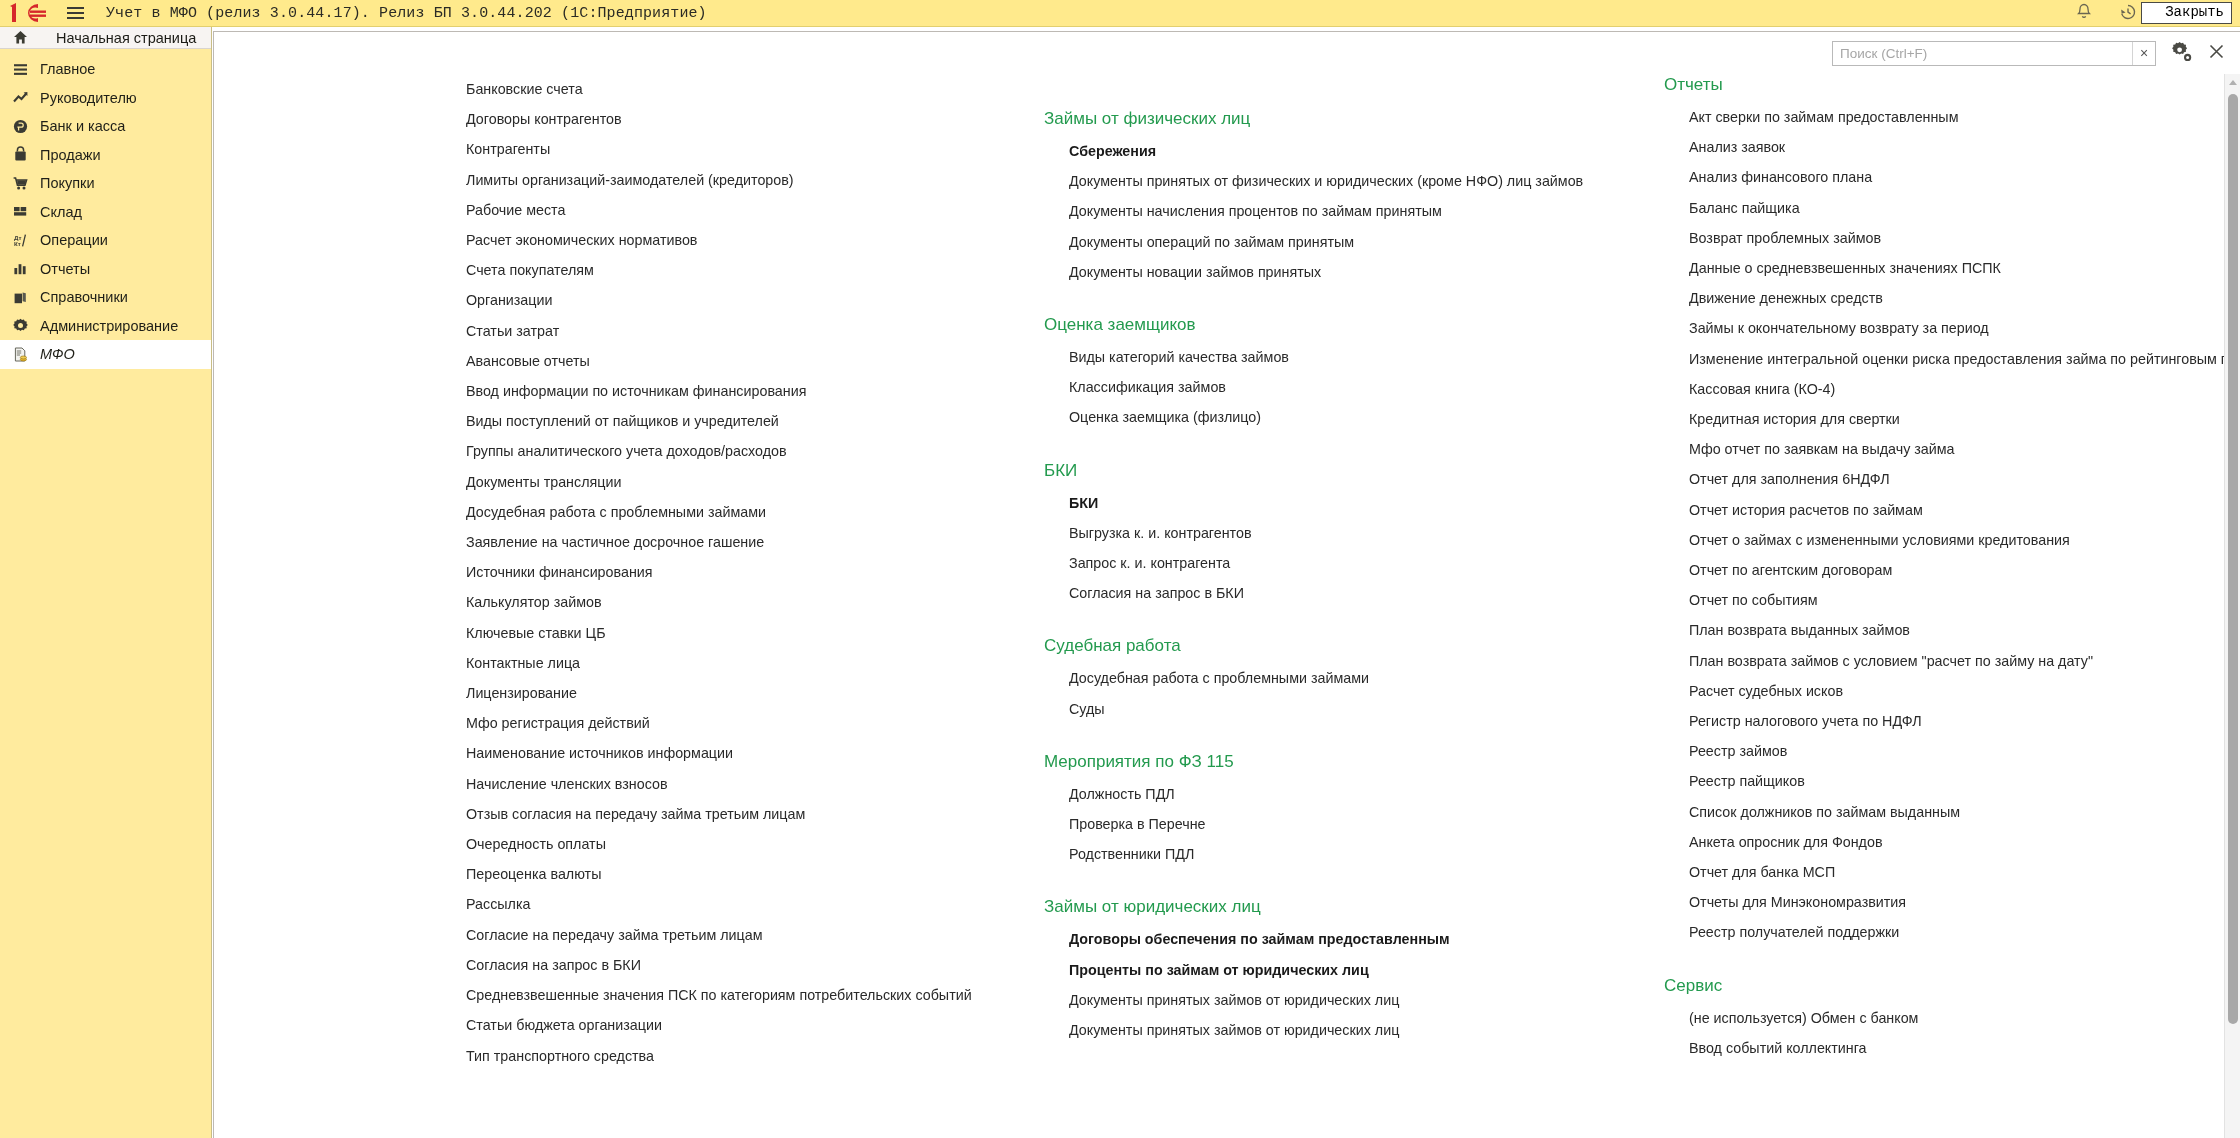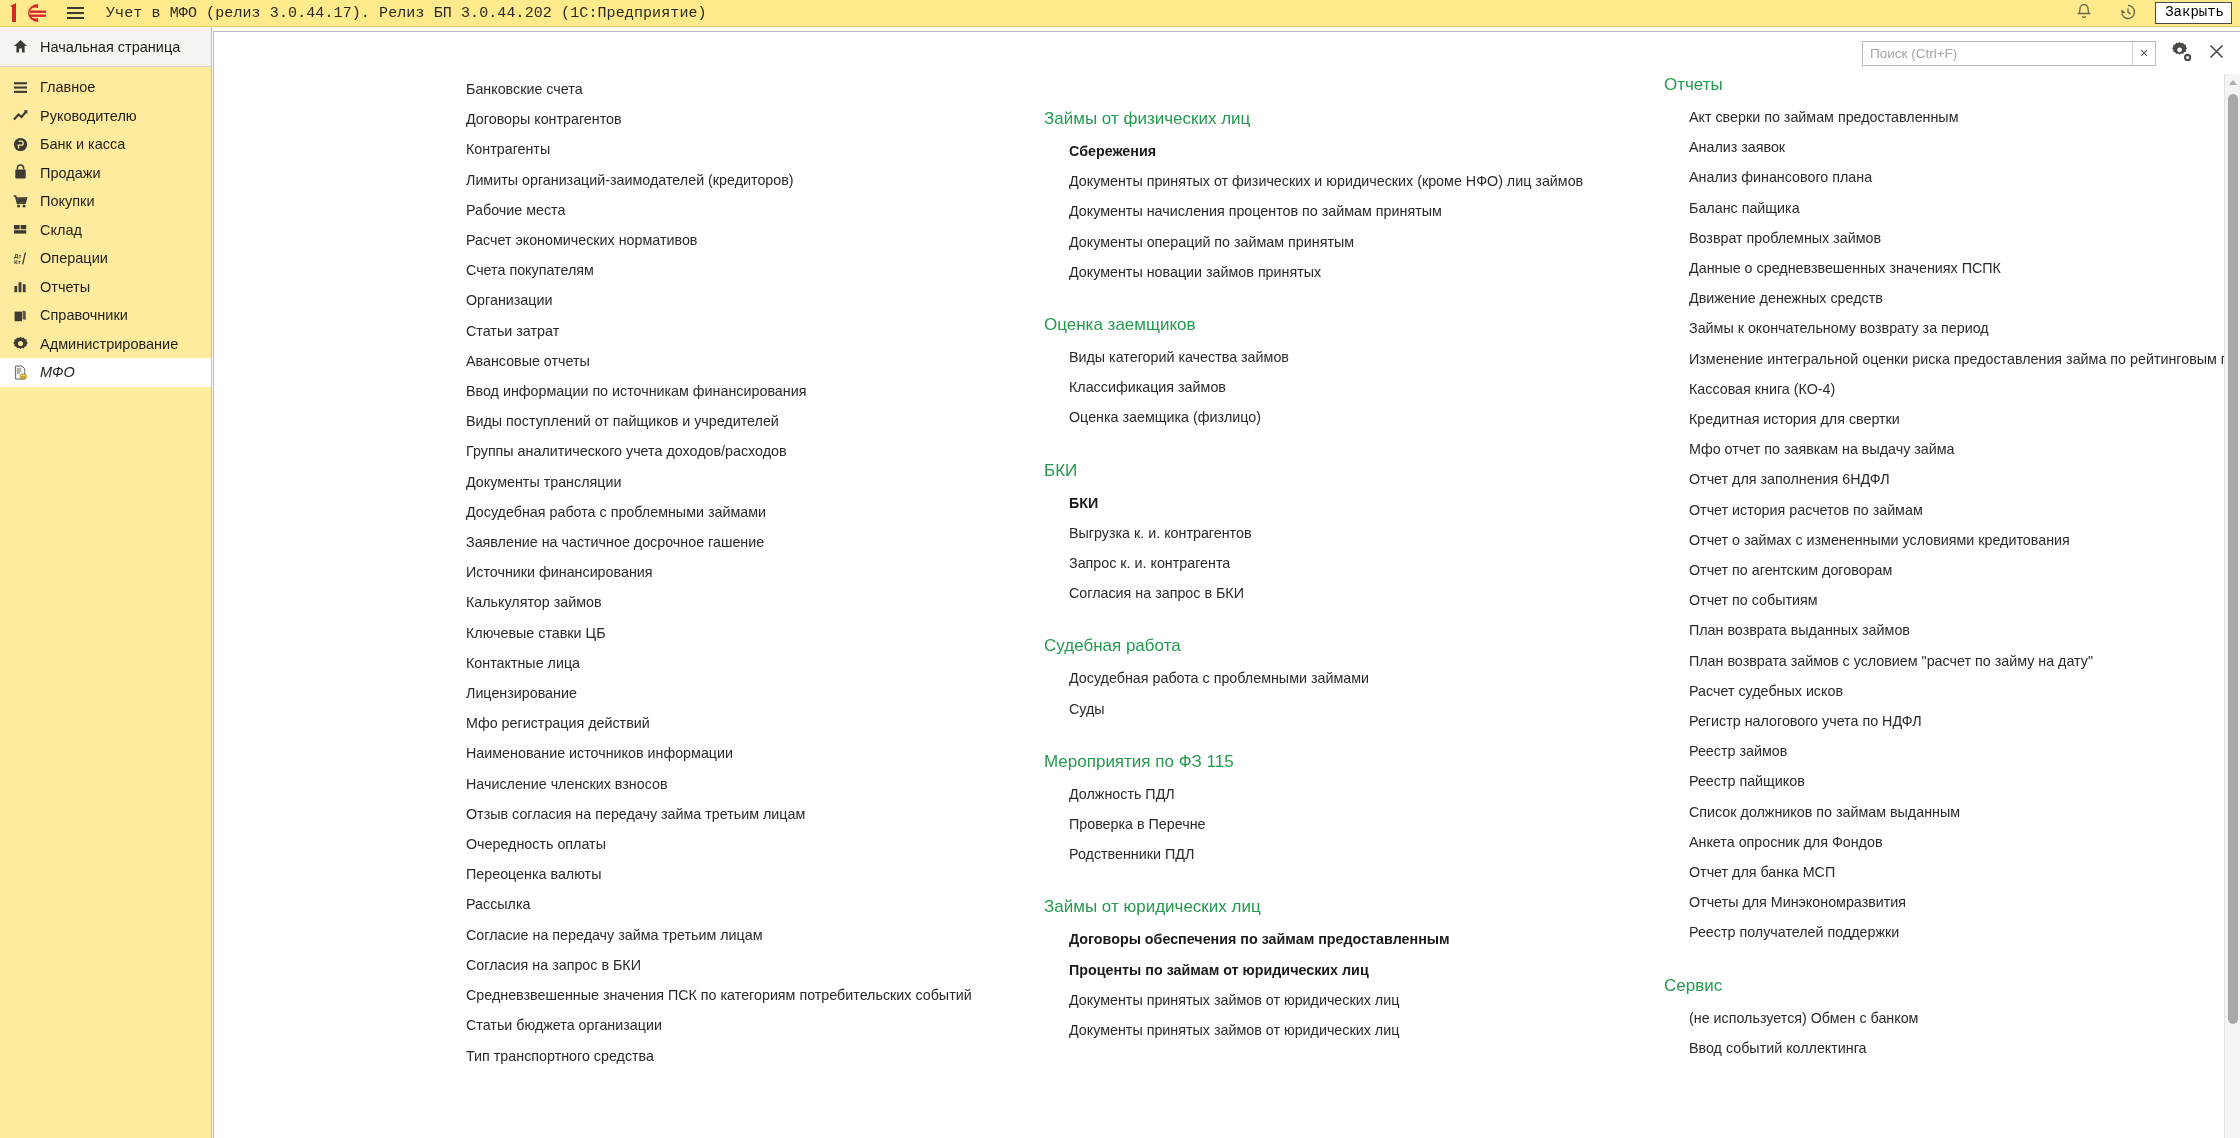--- a/index.html
+++ b/index.html
@@ -36,36 +36,37 @@
   }
   .tb-right {
     margin-left: auto; display: flex; align-items: center;
     gap: 22px; padding-right: 12px; height: 100%;
   }
   .tb-icon { width: 22px; height: 22px; cursor: pointer; opacity:.82; }
   .tb-icon svg { display:block; }
   .tooltip-close {
     position: absolute; right: 8px; top: 2px;
     background: #ffffff; border: 1px solid #4a4a45;
-    padding: 1px 7px 2px 9px; font-size: 14px; color: #000;
+    padding: 1px 7px 2px 23px; font-size: 14px; color: #000;
     line-height: 17px; white-space: nowrap;
   }
 
   
   .sidebar {
     position: absolute; left: 0; top: 27px;
     width: 212px; height: 1111px;
     background: #ffeb9e;
     border-right: 1px solid #c9bd85;
   }
   .home-tab {
-    height: 40px; background: #f7f4f2;
+    height: 22px; background: #f7f4f2;
     border-bottom: 1px solid #d9d4cf;
     display: flex; align-items: center; padding-left: 12px;
     cursor: pointer;
+    gap: 16px;
   }
   .home-tab .lbl { font-size: 14.5px; color: #1c1c16; margin-left: 11px; }
   .side-list { padding-top: 6px; }
   .side-item {
     height: 28.5px; display: flex; align-items: center;
     padding-left: 12px; cursor: pointer;
   }
   .side-item.active { background: #ffffff; font-style: italic; }
   .side-item .lbl { font-size: 14.5px; color: #1f1f18; margin-left: 11px; white-space: nowrap; }
   .ico { width: 17px; height: 17px; flex: 0 0 auto; display:block; }
@@ -80,21 +81,21 @@
     border-top: 1px solid #bdb9b4;
   }
   .content-toolbar {
     position: absolute; right: 0; top: 0;
     height: 42px; width: 100%;
     display: flex; align-items: center; justify-content: flex-end;
     padding-right: 14px; gap: 14px;
   }
   .search-wrap {
     display: flex; align-items: stretch;
-    width: 294px; height: 25px;
+    width: 324px; height: 25px;
     border: 1px solid #b9b9b9; background: #fff;
   }
   .search-wrap input {
     flex: 1; border: none; outline: none;
     font-size: 13.5px; color: #222; padding-left: 7px;
     font-family: "Liberation Sans", sans-serif; background: transparent;
   }
   .search-wrap input::placeholder { color: #a6a6a6; }
   .search-clear {
     width: 23px; border-left: 1px solid #d4d4d4;

